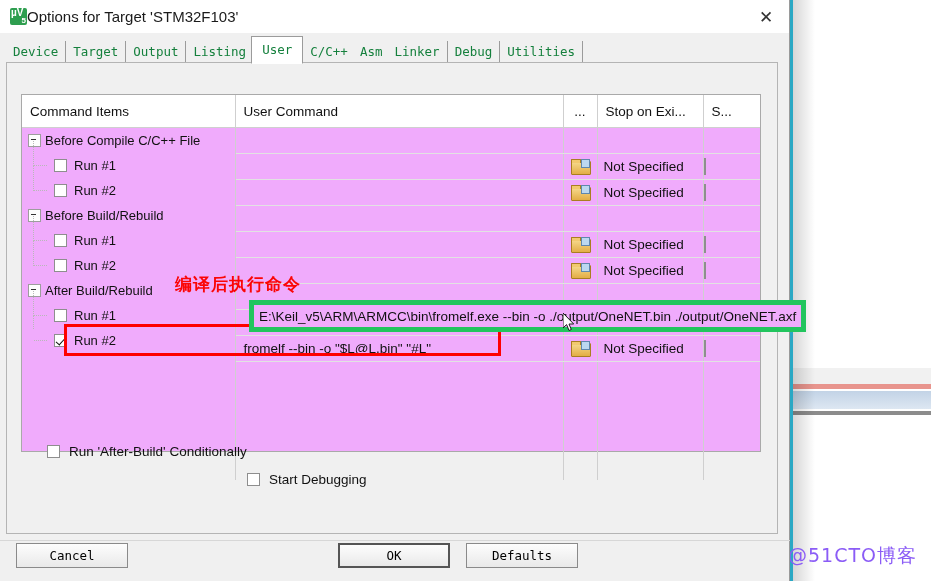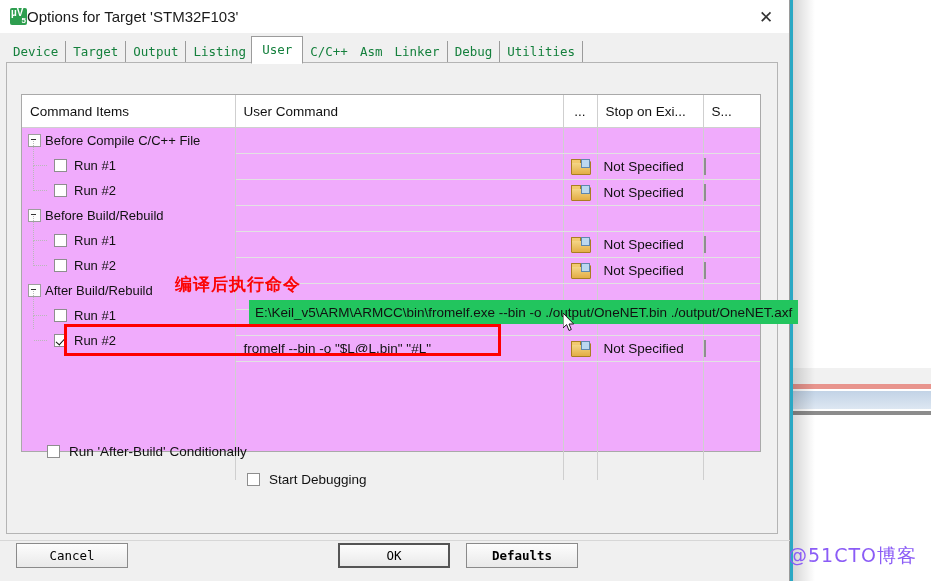--- a/index.html
+++ b/index.html
@@ -320,21 +320,21 @@
     border: 1px solid #8a8a8a;
     font-family: "DejaVu Sans Mono", monospace;
     font-size: 12.5px;
     color: #000;
     display: flex; align-items: center; justify-content: center;
     box-sizing: border-box;
   }
   .dlgbtn.default { border: 2px solid #555; }
   .b-ok { margin-left: 210px; }
   .b-cancel { margin-left: 16px; }
-  .b-defaults { margin-left: 16px; font-weight: bold; }
+  .b-defaults { margin-left: 16px; }
   .b-help { margin-left: 104px; }
 
   
   .red-note {
     position: absolute;
     left: 175px; top: 273px;
     font-family: "DejaVu Sans", sans-serif;
     font-size: 17px;
     font-weight: bold;
     color: #fb0505;
@@ -350,22 +350,22 @@
     box-sizing: border-box;
     z-index: 21;
     pointer-events: none;
   }
 
   
   .tooltip {
     position: absolute;
     left: 249px; top: 300px;
     height: 22px;
-    background: #22c55e;
-    border: 1px solid #22c55e;
+    background: #f0abfc;
+    border: 5px solid #22c55e;
     display: flex; align-items: center;
     padding: 0 5px;
     font-family: "Liberation Sans", sans-serif;
     font-size: 13.5px;
     color: #111;
     white-space: nowrap;
     z-index: 30;
   }
   
   .cursor {

